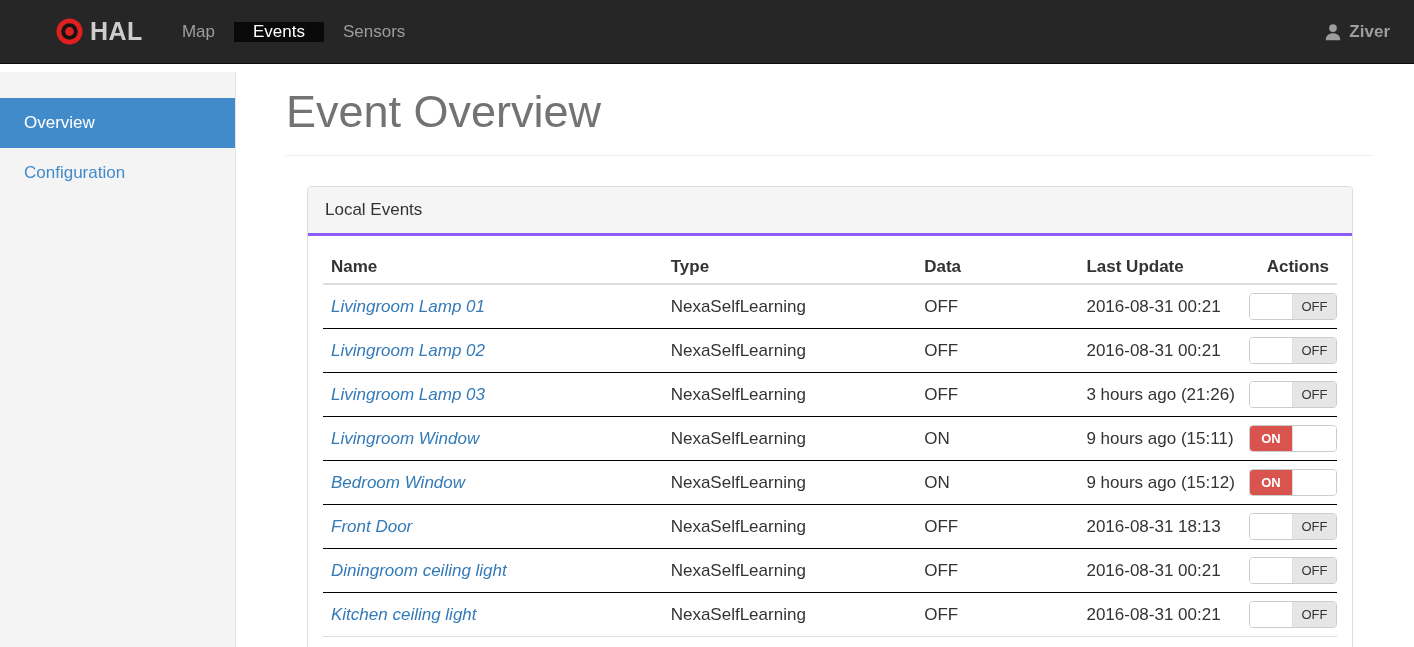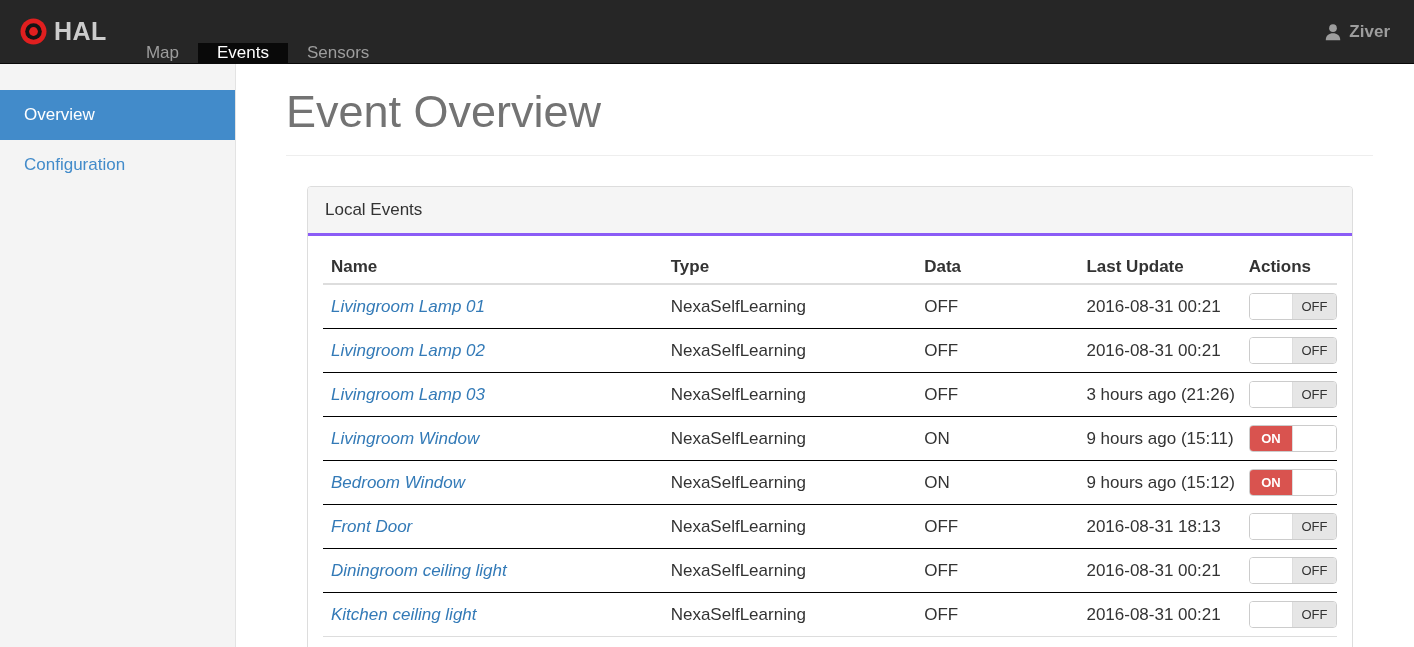--- a/index.html
+++ b/index.html
@@ -17,28 +17,29 @@
     background: #262626;
     border-bottom: 1px solid #090909;
     display: flex;
     align-items: stretch;
   }
   .brand {
     display: flex;
     align-items: center;
     padding: 0 20px 0 20px;
     gap: 7px;
+    margin-left: 36px;
   }
   .brand-text {
     color: #cccccc;
     font-size: 25px;
     font-weight: bold;
     letter-spacing: 0.5px;
   }
-  .nav-items { display: flex; align-items: flex-end; }
+  .nav-items { display: flex; align-items: center; }
   .nav-item {
     display: flex;
     align-items: center;
     padding: 0 19px;
     color: #9d9d9d;
     font-size: 17px;
     text-decoration: none;
     cursor: pointer;
   }
   .nav-item.active { background: #090909; color: #ffffff; }
@@ -56,20 +57,21 @@
   }
 
   
   .page { display: flex; height: 583px; }
   .sidebar {
     width: 236px;
     background: #f4f4f4;
     border-right: 1px solid #e3e3e3;
     padding-top: 26px;
     flex-shrink: 0;
+    margin-top: 8px;
   }
   .side-item {
     display: block;
     padding: 13px 24px;
     font-size: 17px;
     line-height: 24px;
     color: #428bca;
     text-decoration: none;
     cursor: pointer;
   }
@@ -125,21 +127,21 @@
   td {
     padding: 8px;
     font-size: 17px;
     line-height: 24px;
     border-top: 1px solid #000000;
     vertical-align: middle;
     white-space: nowrap;
   }
   tbody tr:first-child td { border-top: none; }
   table { border-bottom: 1px solid #ddd; }
-  th.c-actions, td.c-actions { text-align: left; }
+  th.c-actions, td.c-actions { text-align: right; }
   .evt-link { color: #337ab7; text-decoration: none; cursor: pointer; font-style: italic; }
 
   
   .switch {
     display: inline-flex;
     width: 88px;
     height: 27px;
     border: 1px solid #cccccc;
     border-radius: 4px;
     overflow: hidden;

